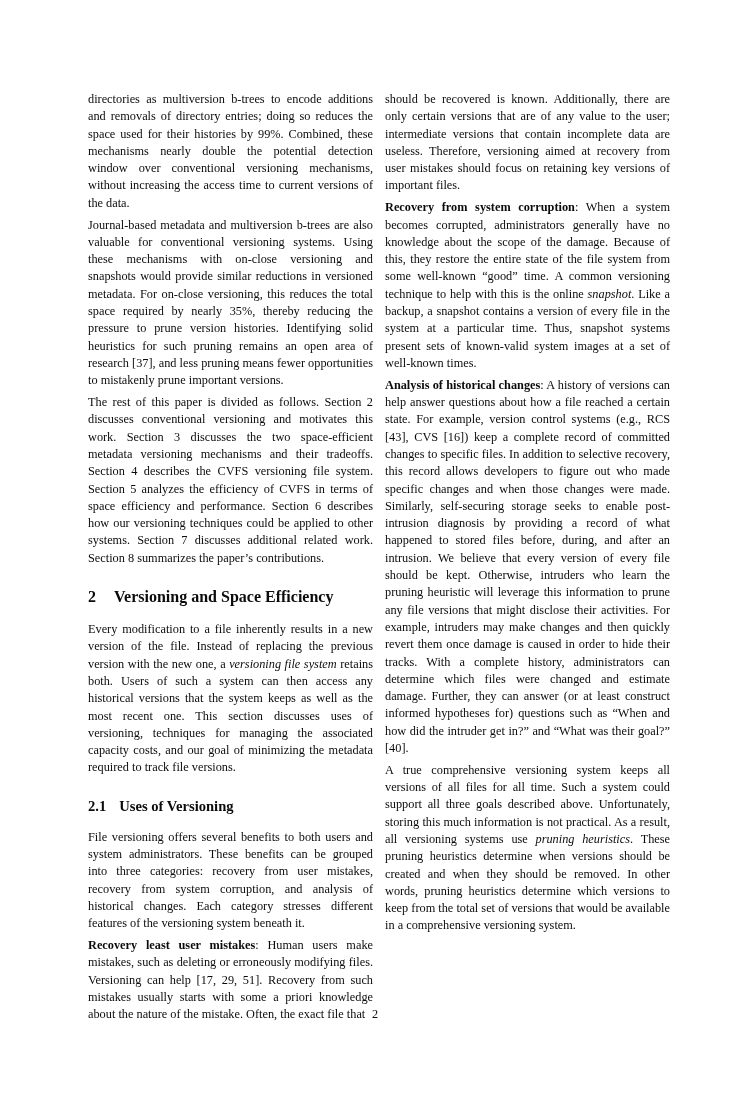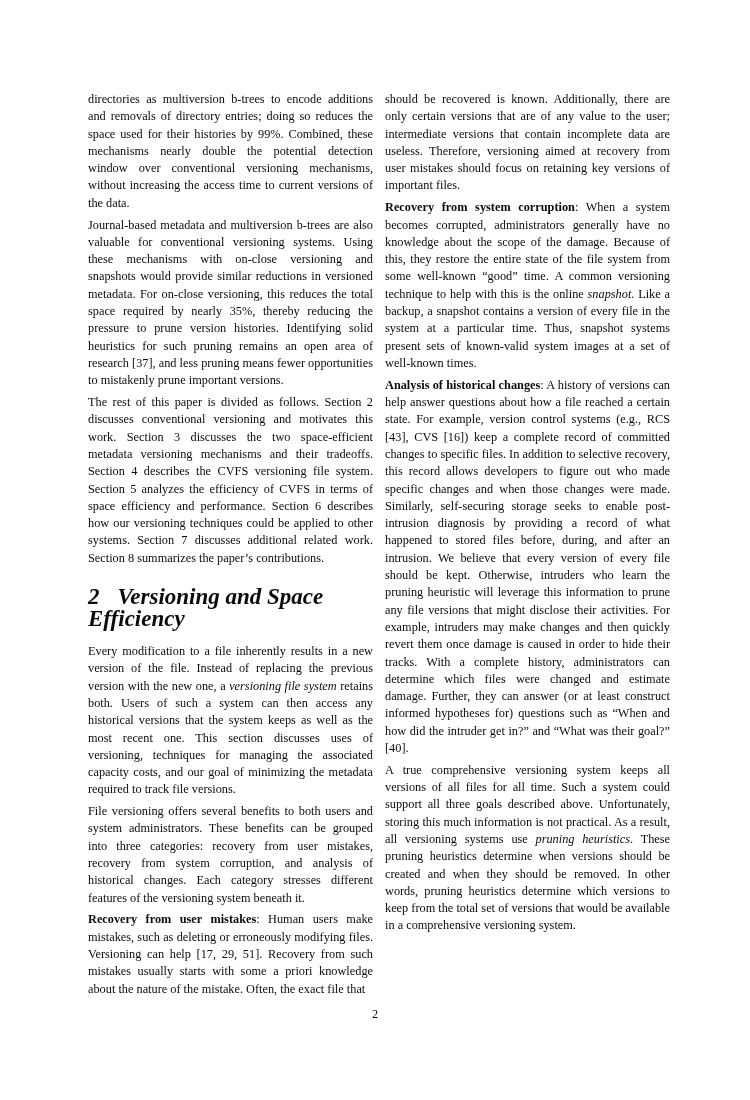--- a/index.html
+++ b/index.html
@@ -35,25 +35,24 @@
     font-size: 12.3px;
     line-height: 17.3px;
     text-align: justify;
     text-justify: inter-word;
   }
   p.body-text:last-child { margin-bottom: 0; }
   .lead-bold { font-weight: bold; margin-top: 47px; }
   em.term { }
   h2.section-heading {
     margin: 19px 0 13px 0;
-    font-size: 23px;
+    font-size: 16px;
     line-height: 22px;
     font-weight: bold;
     letter-spacing: 0;
-    font-style: italic;
   }
   h2.section-heading .sec-num { margin-right: 18px; }
   h3.subsection-heading {
     margin: 21px 0 14px 0;
     font-size: 14.6px;
     line-height: 17px;
     font-weight: bold;
   }
   h3.subsection-heading .sec-num { margin-right: 13px; }
   h3.subsection-heading.pushed-down {
@@ -82,25 +81,28 @@
       <p class="body-text">The rest of this paper is divided as follows. Section 2 discusses conventional versioning and motivates this work. Section 3 discusses the two space-efficient metadata versioning mechanisms and their tradeoffs. Section 4 describes the CVFS versioning file system. Section 5 analyzes the efficiency of CVFS in terms of space efficiency and performance. Section 6 describes how our versioning techniques could be applied to other systems. Section 7 discusses additional related work. Section 8 summarizes the paper’s contributions.</p>
 
       <h2 class="section-heading">
         <span class="sec-num">2</span><span>Versioning and Space Efficiency</span>
       </h2>
 
       <p class="body-text">
         <span>Every modification to a file inherently results in a new version of the file. Instead of replacing the previous version with the new one, a </span><em class="term">versioning file system</em><span> retains both. Users of such a system can then access any historical versions that the system keeps as well as the most recent one. This section discusses uses of versioning, techniques for managing the associated capacity costs, and our goal of minimizing the metadata required to track file versions.</span>
       </p>
 
+      <h3 class="subsection-heading">
+        <span class="sec-num">2.1</span><span>Uses of Versioning</span>
+      </h3>
 
       <p class="body-text">File versioning offers several benefits to both users and system administrators. These benefits can be grouped into three categories: recovery from user mistakes, recovery from system corruption, and analysis of historical changes. Each category stresses different features of the versioning system beneath it.</p>
 
       <p class="body-text">
-        <span class="lead-bold">Recovery from user mistakes</span><span>: Human users make mistakes, such as deleting or erroneously modifying files. Versioning can help [17, 29, 51]. Recovery from such mistakes usually starts with some a priori knowledge about the nature of the mistake. Often, the exact file that</span>
+        <span class="lead-bold">Recovery least user mistakes</span><span>: Human users make mistakes, such as deleting or erroneously modifying files. Versioning can help [17, 29, 51]. Recovery from such mistakes usually starts with some a priori knowledge about the nature of the mistake. Often, the exact file that</span>
       </p>
     </div>
 
     <div class="column">
       <p class="body-text">should be recovered is known. Additionally, there are only certain versions that are of any value to the user; intermediate versions that contain incomplete data are useless. Therefore, versioning aimed at recovery from user mistakes should focus on retaining key versions of important files.</p>
 
       <p class="body-text">
         <span class="lead-bold">Recovery from system corruption</span><span>: When a system becomes corrupted, administrators generally have no knowledge about the scope of the damage. Because of this, they restore the entire state of the file system from some well-known “good” time. A common versioning technique to help with this is the online </span><em class="term">snapshot</em><span>. Like a backup, a snapshot contains a version of every file in the system at a particular time. Thus, snapshot systems present sets of known-valid system images at a set of well-known times.</span>
       </p>
 

